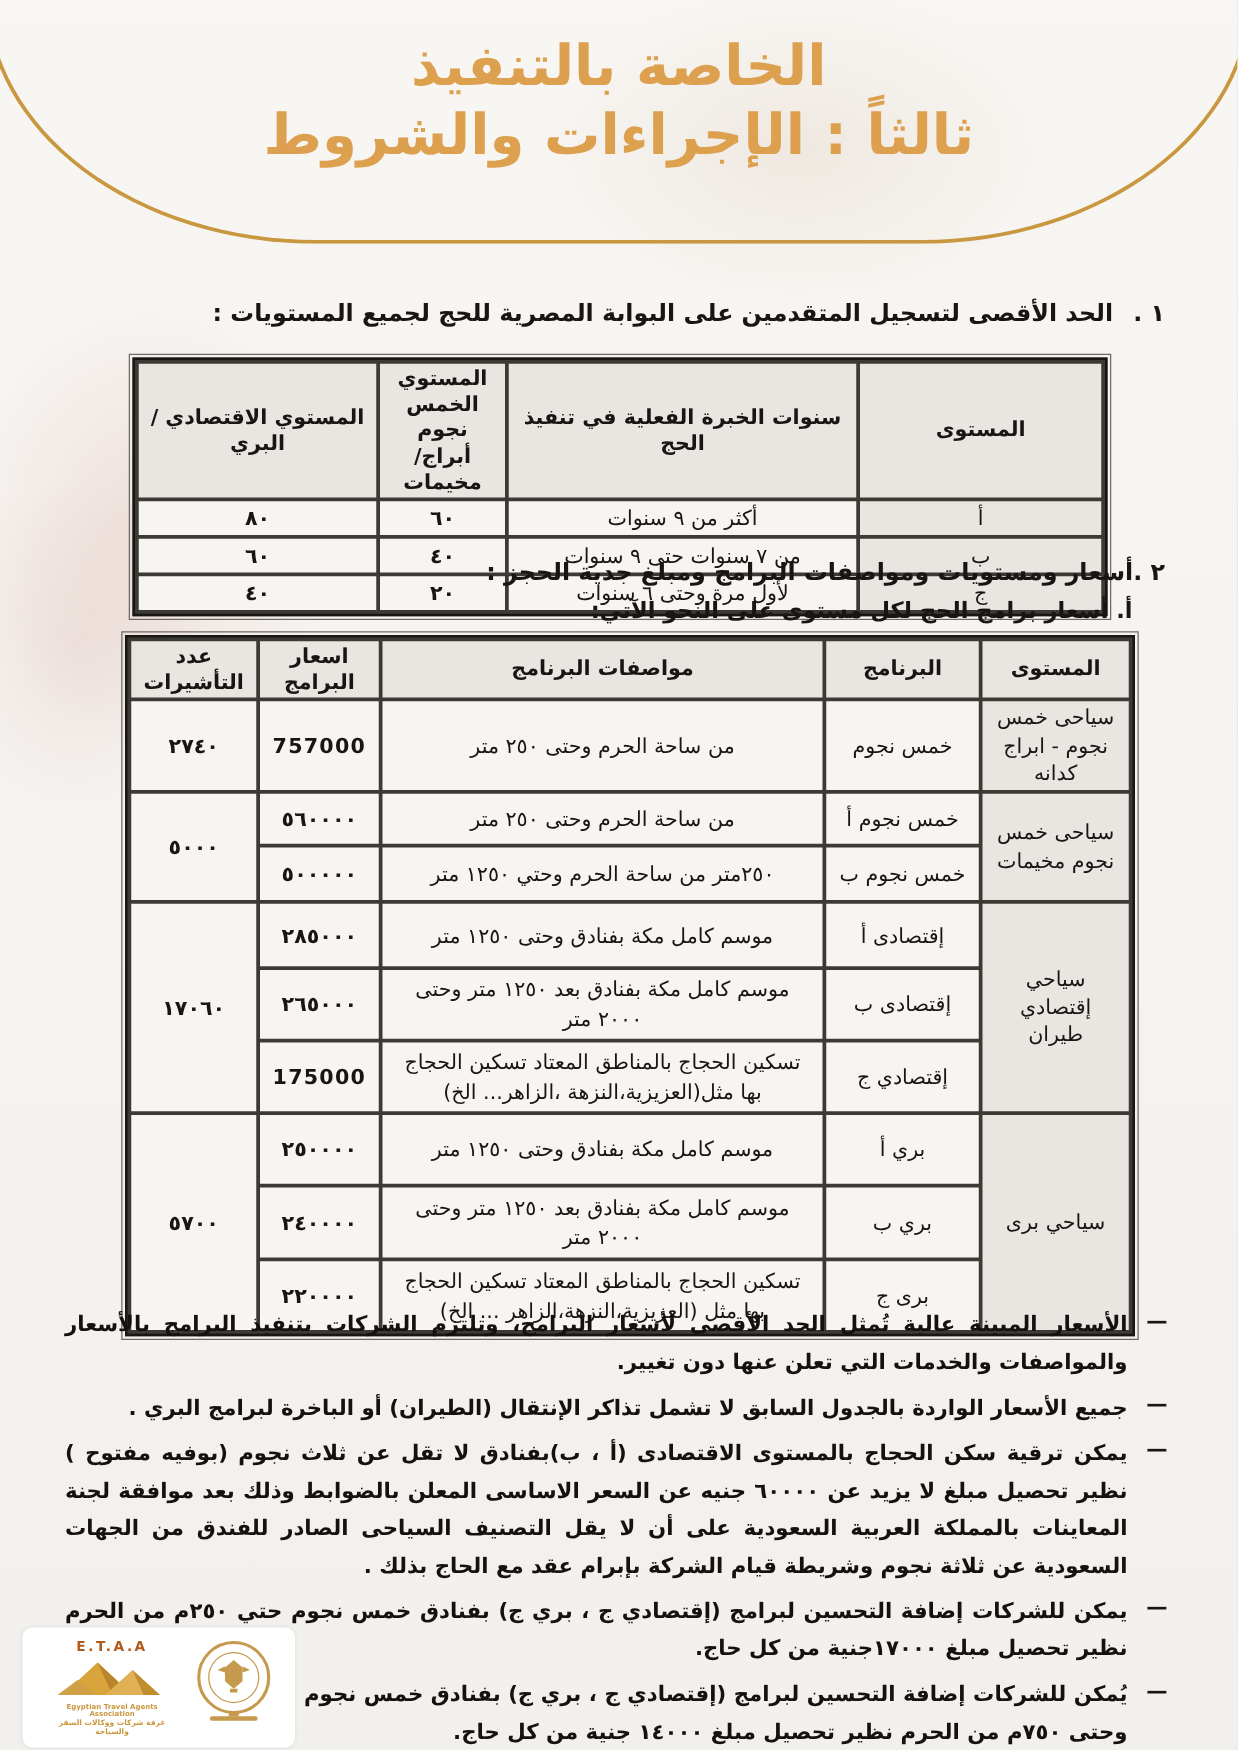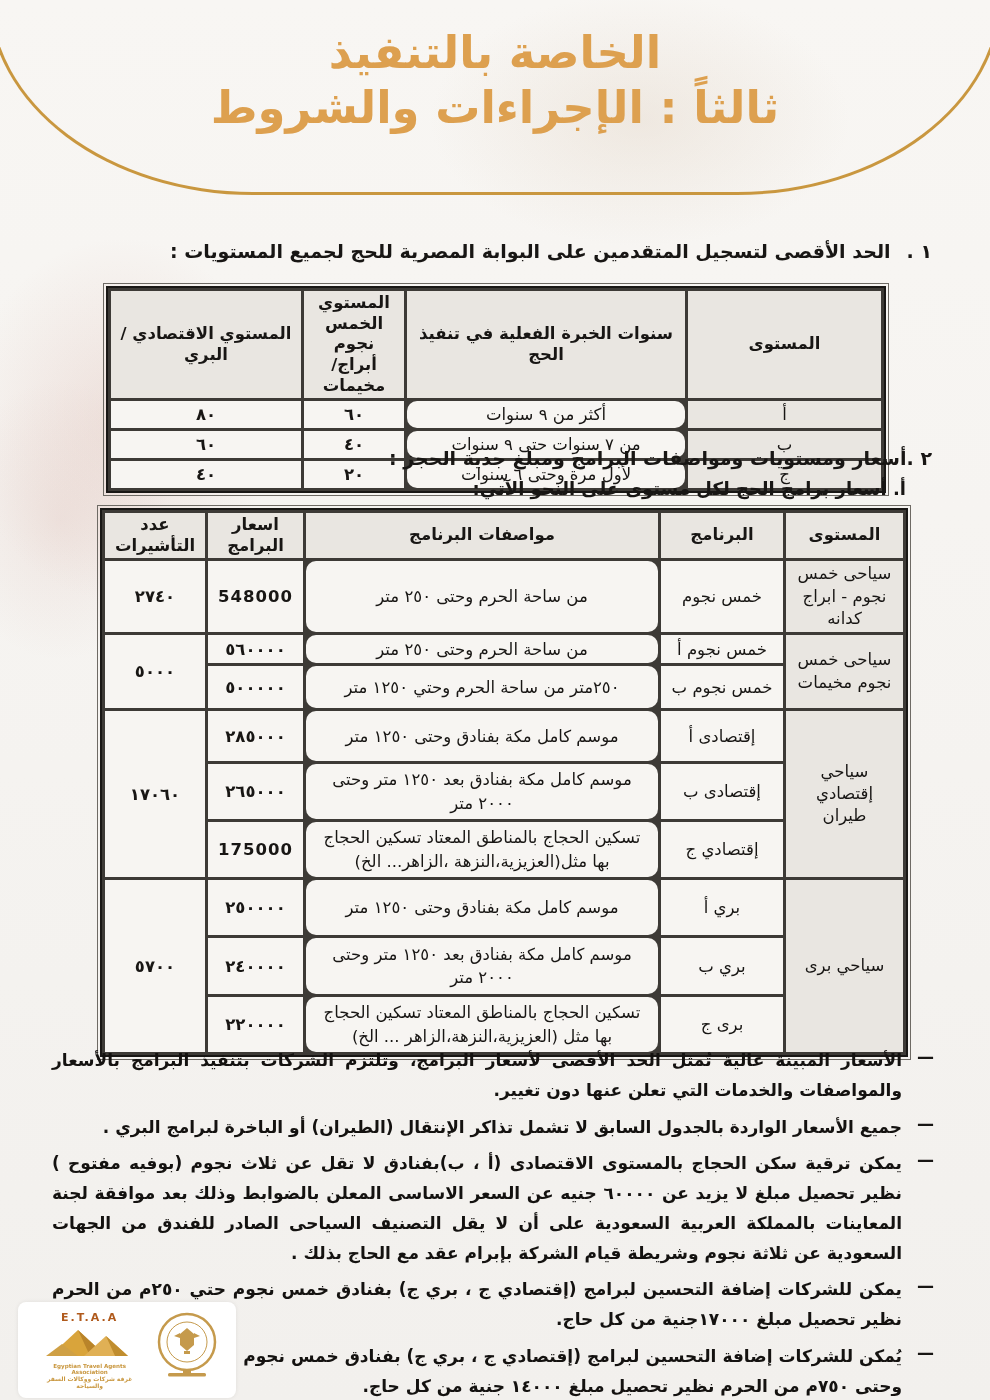--- a/index.html
+++ b/index.html
@@ -32,21 +32,21 @@
   .sec-sub  { position:absolute; right:84px; font-weight:bold; font-size:18px; }
   
   .tbl-wrap { position:absolute; }
   table { border-collapse:separate; border-spacing:3px; background:#3d3a36;
           border:2px solid #191715; outline:1px solid #6e6a64; outline-offset:2px; }
   th, td { text-align:center; vertical-align:middle; padding:2px 8px;
            font-size:16.5px; background:#f7f5f2; }
   th { background:#e9e6e1; font-weight:bold; line-height:1.25; }
   td.level-cell { background:#e9e6e1; line-height:1.35; }
   td.num { font-weight:bold; letter-spacing:1px; }
-  td.specs { line-height:1.4;border-radius:10px; }
+  td.specs { line-height:1.4; }
   
   .notes { position:absolute; right:56px; left:52px; top:1046px; font-size:17px; }
   .note { display:flex; gap:15px; align-items:flex-start; margin-bottom:7px; }
   .note .dash { flex:0 0 auto; font-weight:bold; transform:translateY(1px); }
   .note .txt { text-align:justify; line-height:1.75; font-weight:bold; color:#141210; }
   
   .logo-box { position:absolute; left:18px; top:1302px; width:218px; height:96px;
     background:#ffffff; border-radius:8px; box-shadow:0 0 4px rgba(0,0,0,.08);
     display:flex; direction:ltr; align-items:center; justify-content:space-evenly; padding:4px 6px; }
   .etaa { width:110px; text-align:center; }
@@ -130,24 +130,24 @@
             <th style="height: 40px;">مواصفات البرنامج</th>
             <th style="height: 40px;">اسعار البرامج</th>
             <th style="height: 40px;">عدد التأشيرات</th>
           </tr>
         </thead>
         <tbody>
           <tr style="height: 42px;">
             <td class="level-cell" rowspan="1">سياحى خمس نجوم - ابراج كدانه</td>
             <td>خمس نجوم</td>
             <td class="specs">من ساحة الحرم  وحتى ٢٥٠ متر</td>
-            <td class="num">548000</td>
+            <td class="num">757000</td>
             <td class="num" rowspan="1">٢٧٤٠</td>
           </tr>
-          <tr style="height: 28px;">
+          <tr style="height: 40px;">
             <td class="level-cell" rowspan="2">سياحى خمس نجوم مخيمات</td>
             <td>خمس نجوم أ</td>
             <td class="specs">من ساحة الحرم  وحتى ٢٥٠ متر</td>
             <td class="num">٥٦٠٠٠٠</td>
             <td class="num" rowspan="2">٥٠٠٠</td>
           </tr>
           <tr style="height: 42px;">
             <td>خمس نجوم ب</td>
             <td class="specs">٢٥٠متر من ساحة الحرم وحتي ١٢٥٠ متر</td>
             <td class="num">٥٠٠٠٠٠</td>

